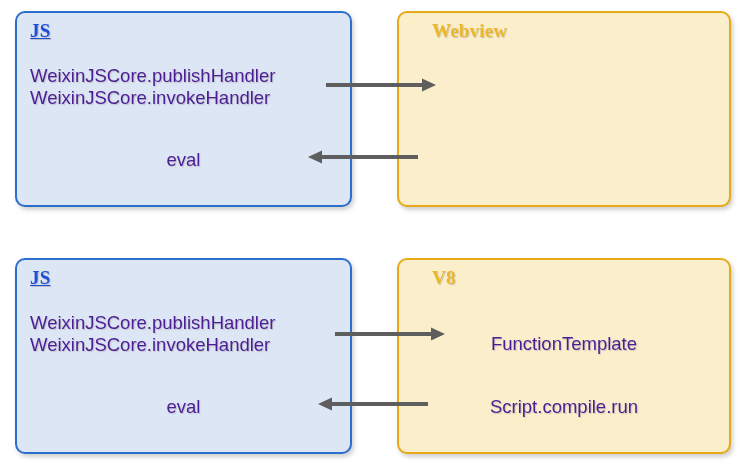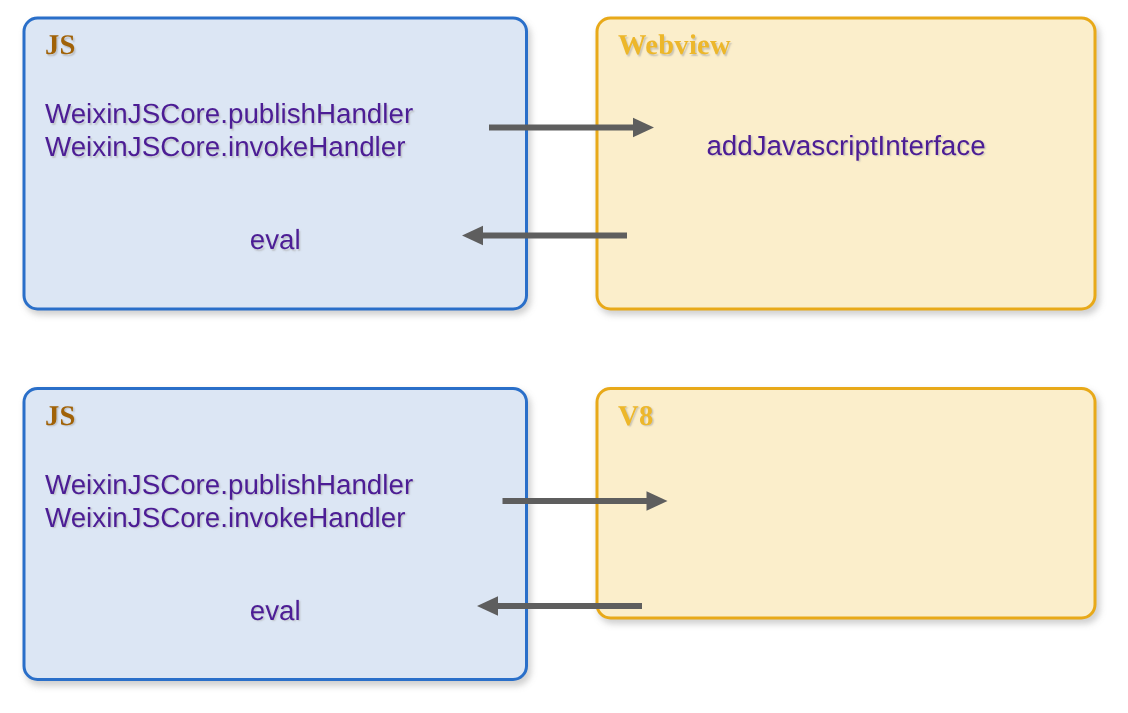--- a/index.html
+++ b/index.html
@@ -42,22 +42,22 @@
     position: absolute;
     top: 7px;
     left: 13px;
     font-family: "Liberation Serif", serif;
     font-weight: bold;
     font-size: 19px;
     letter-spacing: 0.2px;
     text-shadow: 1px 1px 1px rgba(160,160,160,0.55);
     white-space: nowrap;
   }
-  .box-title.blue { color: #a16207; }
-  .box-title.gold { color: #edb72a; }
+  .box-title.blue { color: #1d4ed8; text-decoration: underline; }
+  .box-title.gold { color: #edb72a; margin-left: 20px; }
 
   
   .line {
     position: absolute;
     color: #4c1d95;
     font-size: 18.5px;
     line-height: 22px;
     white-space: nowrap;
     text-shadow: 1px 1px 1px rgba(170,170,170,0.55);
   }
@@ -81,21 +81,20 @@
 
   <div class="box js" style="left:15px; top:11px; width:337px; height:196px;">
     <div class="box-title blue">JS</div>
     <div class="line" style="left:13px; top:52px;">WeixinJSCore.publishHandler</div>
     <div class="line" style="left:13px; top:74px;">WeixinJSCore.invokeHandler</div>
     <div class="line center" style="top:136px;">eval</div>
   </div>
 
   <div class="box amber" style="left:397px; top:11px; width:334px; height:196px;">
     <div class="box-title gold">Webview</div>
-    <div class="line center" style="top:73px;">addJavascriptInterface</div>
   </div>
 
   <div class="arrow" style="left:326px; top:78px; width:110px;">
     <svg width="110" height="14" viewBox="0 0 110 14">
       <line x1="0" y1="7" x2="97" y2="7" stroke="#5e5e5e" stroke-width="4"></line>
       <polygon points="96,0.5 110,7 96,13.5" fill="#5e5e5e"></polygon>
     </svg>
   </div>
 
   <div class="arrow" style="left:308px; top:150px; width:110px;">
@@ -105,22 +104,24 @@
     </svg>
   </div>
 
   <div class="box js" style="left:15px; top:258px; width:337px; height:196px;">
     <div class="box-title blue">JS</div>
     <div class="line" style="left:13px; top:52px;">WeixinJSCore.publishHandler</div>
     <div class="line" style="left:13px; top:74px;">WeixinJSCore.invokeHandler</div>
     <div class="line center" style="top:136px;">eval</div>
   </div>
 
-  <div class="box amber" style="left:397px; top:258px; width:334px; height:155px;">
+  <div class="box amber" style="left:397px; top:258px; width:334px; height:196px;">
     <div class="box-title gold">V8</div>
+    <div class="line center" style="top:73px;">FunctionTemplate</div>
+    <div class="line center" style="top:136px;">Script.compile.run</div>
   </div>
 
   <div class="arrow" style="left:335px; top:327px; width:110px;">
     <svg width="110" height="14" viewBox="0 0 110 14">
       <line x1="0" y1="7" x2="97" y2="7" stroke="#5e5e5e" stroke-width="4"></line>
       <polygon points="96,0.5 110,7 96,13.5" fill="#5e5e5e"></polygon>
     </svg>
   </div>
 
   <div class="arrow" style="left:318px; top:397px; width:110px;">

